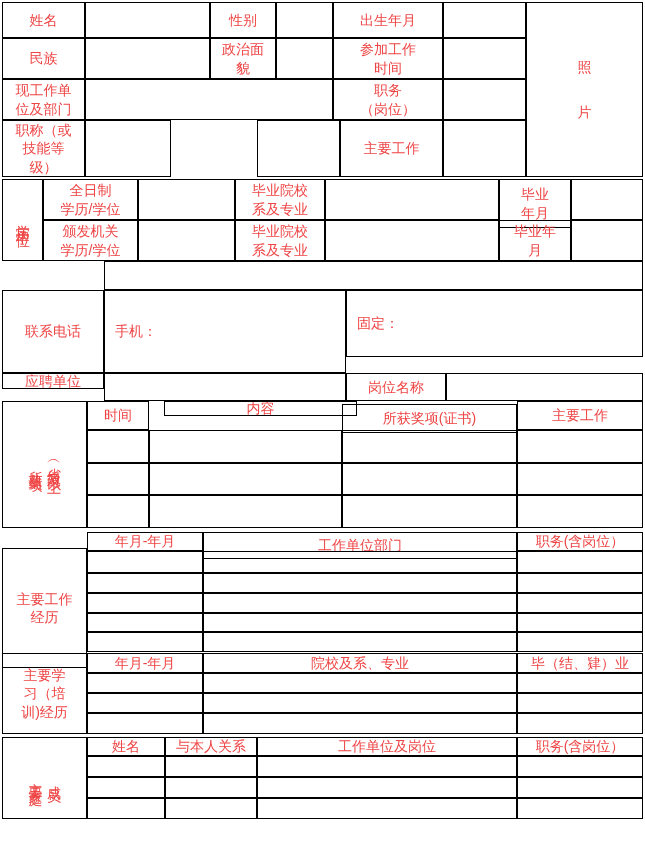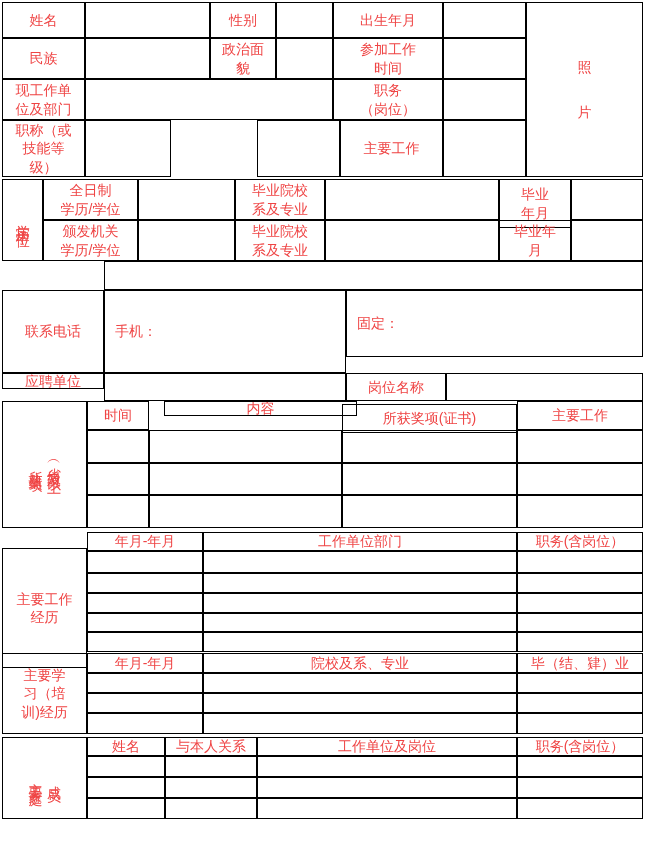--- a/index.html
+++ b/index.html
@@ -107,21 +107,21 @@
   <div class="c" style="left:517px;top:463px;width:126px;height:32px"></div>
 
   <div class="c" style="left:87px;top:495px;width:62px;height:33px"></div>
   <div class="c" style="left:149px;top:495px;width:193px;height:33px"></div>
   <div class="c" style="left:342px;top:495px;width:175px;height:33px"></div>
   <div class="c" style="left:517px;top:495px;width:126px;height:33px"></div>
 
   <div class="c" style="left:2px;top:548px;width:85px;height:120px">主要工作
 经历</div>
   <div class="c" style="left:87px;top:532px;width:116px;height:19px">年月-年月</div>
-  <div class="c" style="left:203px;top:532px;width:314px;height:19px">工作单位部门</div>
+  <div class="c" style="left:203px;top:532px;width:314px;height:27px">工作单位部门</div>
   <div class="c" style="left:517px;top:532px;width:126px;height:19px">职务(含岗位）</div>
 
   <div class="c" style="left:87px;top:551px;width:116px;height:22px"></div>
   <div class="c" style="left:203px;top:551px;width:314px;height:22px"></div>
   <div class="c" style="left:517px;top:551px;width:126px;height:22px"></div>
 
   <div class="c" style="left:87px;top:573px;width:116px;height:20px"></div>
   <div class="c" style="left:203px;top:573px;width:314px;height:20px"></div>
   <div class="c" style="left:517px;top:573px;width:126px;height:20px"></div>
 

